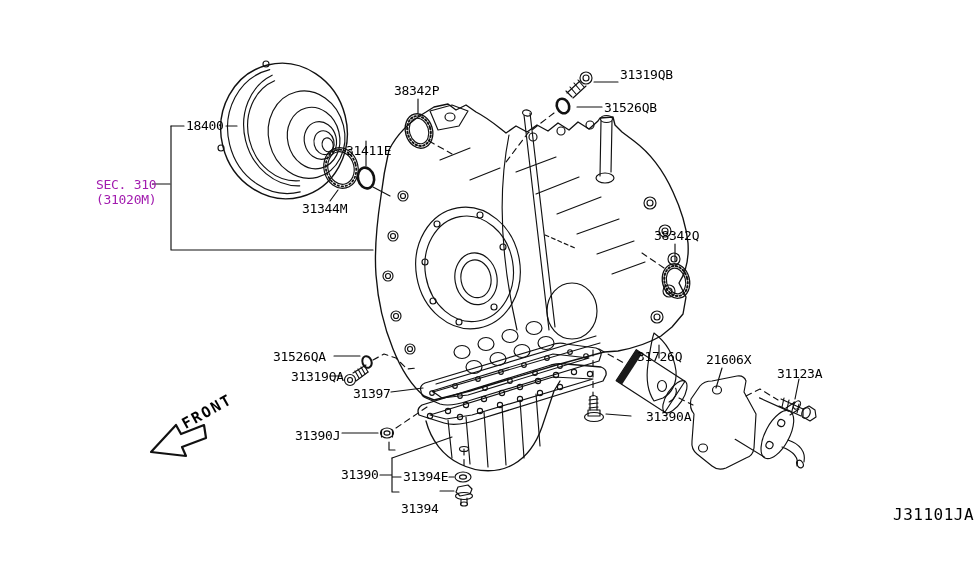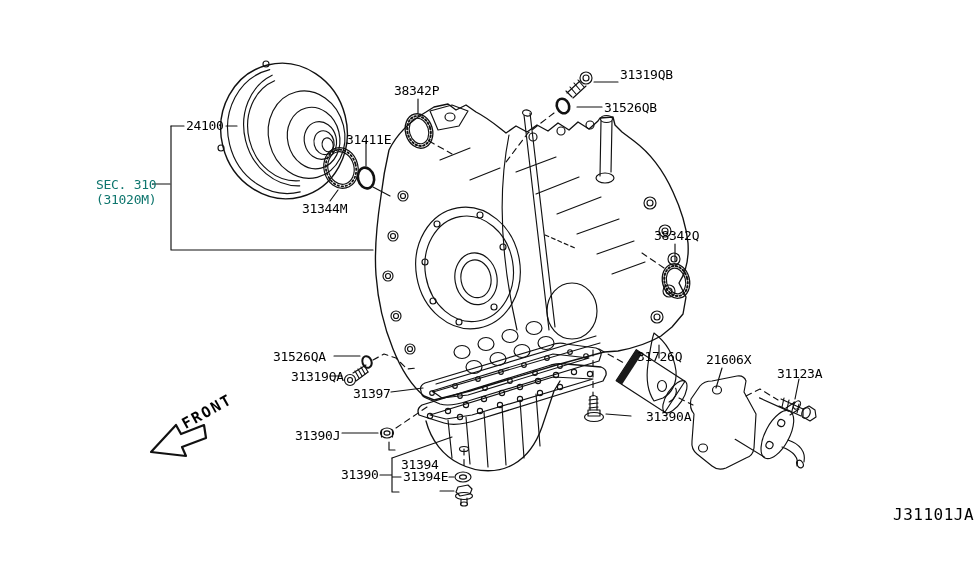--- a/index.html
+++ b/index.html
@@ -2,21 +2,21 @@
 <html><head>
 <meta charset="utf-8">
 <style>
   html,body{margin:0;padding:0;background:#ffffff;}
   #stage{position:relative;width:975px;height:566px;background:#ffffff;overflow:hidden;
          font-family:"DejaVu Sans Mono","Liberation Mono",monospace;color:#000;}
   #art{position:absolute;left:0;top:0;}
   .callout{position:absolute;font-size:13px;line-height:14px;letter-spacing:-0.3px;
            white-space:nowrap;color:#000;cursor:pointer;}
   .static-label{position:absolute;font-size:13px;line-height:15px;letter-spacing:-0.3px;
-           white-space:nowrap;color:#0f766e;}
+           white-space:nowrap;color:#a21caf;}
   .diagram-code{position:absolute;left:893px;top:505px;font-size:16px;letter-spacing:0.5px;}
   .front-label{position:absolute;left:183px;top:416px;font-size:15px;font-weight:600;
            letter-spacing:2px;transform:rotate(-29deg);transform-origin:left center;}
 </style>
 </head>
 <body>
 
 <div id="stage">
 
 <svg id="art" width="975" height="566" viewBox="0 0 975 566" fill="none" stroke="#111" stroke-width="1.15" stroke-linecap="round" stroke-linejoin="round">
@@ -307,38 +307,38 @@
       <path d="M 593,350 L 593,396"></path>
       <path d="M 599,349 L 624,363"></path>
       <path d="M 679,398 L 693,405"></path>
       <path d="M 746,396 L 760,389 L 778,400"></path>
     </g>
   </g>
 
   <path stroke-width="2.2" fill="#fff" d="M 204,425 L 181,434 L 176,425 L 151,452 L 186,456 L 182,447 L 206,438 Z"></path>
 </svg>
 
-<div class="callout" style="left:186px;top:119px">24100</div>
+<div class="callout" style="left:186px;top:119px">18400</div>
 <div class="callout" style="left:394px;top:84px">38342P</div>
 <div class="callout" style="left:620px;top:68px">31319QB</div>
 <div class="callout" style="left:604px;top:101px">31526QB</div>
-<div class="callout" style="left:346px;top:133px">31411E</div>
+<div class="callout" style="left:346px;top:144px">31411E</div>
 <div class="callout" style="left:302px;top:202px">31344M</div>
 <div class="callout" style="left:654px;top:229px">38342Q</div>
 <div class="callout" style="left:273px;top:350px">31526QA</div>
 <div class="callout" style="left:291px;top:370px">31319QA</div>
 <div class="callout" style="left:353px;top:387px">31397</div>
 <div class="callout" style="left:637px;top:350px">31726Q</div>
 <div class="callout" style="left:706px;top:353px">21606X</div>
 <div class="callout" style="left:777px;top:367px">31123A</div>
 <div class="callout" style="left:295px;top:429px">31390J</div>
 <div class="callout" style="left:646px;top:410px">31390A</div>
 <div class="callout" style="left:341px;top:468px">31390</div>
 <div class="callout" style="left:403px;top:470px">31394E</div>
-<div class="callout" style="left:401px;top:458px">31394</div>
+<div class="callout" style="left:401px;top:502px">31394</div>
 
 <div class="static-label" style="left:96px;top:177px">
   <span>SEC. 310</span><br>
   <span>(31020M)</span>
 </div>
 
 <div class="front-label">FRONT</div>
 <div class="diagram-code">J31101JA</div>
 
 </div>

